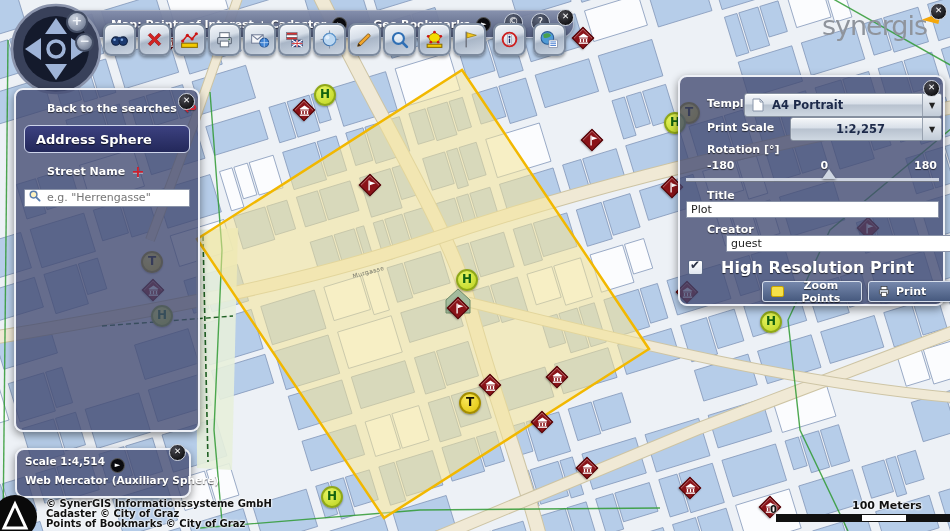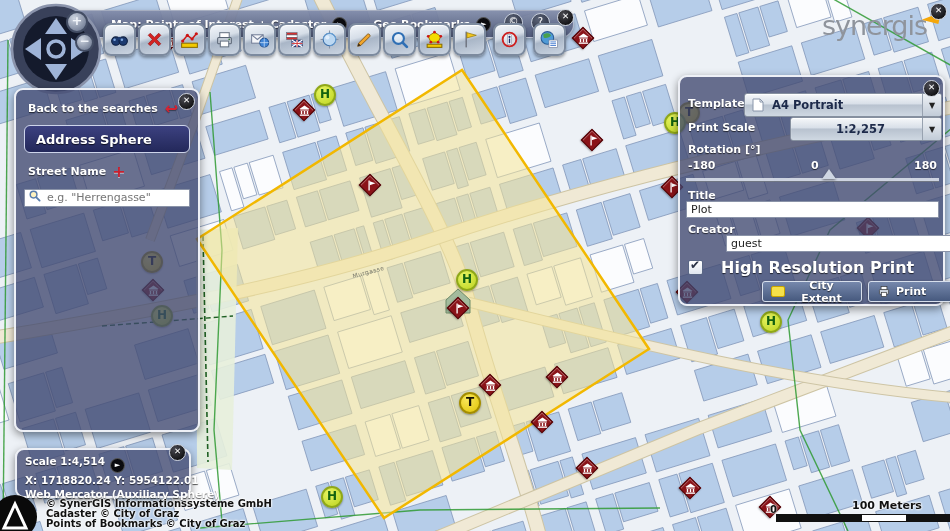--- a/index.html
+++ b/index.html
@@ -40,21 +40,21 @@
   .tool svg{width:21px;height:21px;}
   
   #compass{position:absolute;left:10px;top:3px;cursor:pointer;}
   .zoombtn{position:absolute;border-radius:50%;background:radial-gradient(circle at 35% 30%,#cdd4e0,#5e6a84);
        border:2px solid #434d64;color:#f2f5fa;text-align:center;font-weight:bold;cursor:pointer;z-index:3;}
   #zin{left:66px;top:11px;width:18px;height:18px;font-size:13px;line-height:16px;}
   #zout{left:75px;top:33px;width:15px;height:15px;font-size:12px;line-height:12px;}
   
   .panel{position:absolute;background:rgba(64,72,112,.78);border:2px solid rgba(250,252,255,.92);
        border-radius:9px;box-shadow:0 3px 8px rgba(0,0,0,.45);color:#fff;box-sizing:border-box;}
-  .lbl{font-weight:bold;font-size:11px;color:#fff;text-shadow:0 1px 1px rgba(0,0,0,.65);}
+  .lbl{font-weight:bold;font-size:11px;color:#fff;text-shadow:0 1px 1px rgba(0,0,0,.65);margin-left:19px;}
   .tfield{background:#fff;border:1px solid #8a93a8;height:17px;font:11px "DejaVu Sans",sans-serif;
        color:#222;padding:0 4px;border-radius:1px;box-sizing:border-box;}
   
   #searchpanel{left:14px;top:88px;width:186px;height:344px;}
   .backrow{display:flex;align-items:center;gap:7px;margin:12px 0 0 12px;cursor:pointer;}
   .backarrow{color:#d42333;font-size:16px;font-weight:bold;line-height:10px;text-shadow:0 1px 1px rgba(0,0,0,.4);}
   .searchhdr{margin:10px 8px 0 8px;height:26px;border-radius:6px;border:1px solid #cdd4ea;
        background:linear-gradient(180deg,#3c4180,#23285a);display:flex;align-items:center;padding-left:11px;
        font-size:13px;font-weight:bold;text-shadow:0 1px 1px rgba(0,0,0,.7);}
   .fieldrow{display:flex;align-items:center;gap:6px;margin:12px 0 0 12px;}
@@ -1470,21 +1470,20 @@
         <circle cx="6" cy="6" r="3.6" fill="#fdf2c0" stroke="#5a7fae" stroke-width="1.6"></circle>
         <path d="M9,9 L12.5,12.5" stroke="#5a7fae" stroke-width="2" stroke-linecap="round"></path>
       </svg>
       <input class="tfield" placeholder="e.g. &quot;Herrengasse&quot;" style="">
     </div>
   </div>
 
   <div class="panel" id="statuspanel">
     <div class="xbtn" style="right:3px;top:-6px;">✕</div>
     <div><span>Scale 1:4,514</span><span class="playc">►</span></div>
-    <div>X: 1718820.24 Y: 5954122.01</div>
     <div>Web Mercator (Auxiliary Sphere)</div>
   </div>
 
   <div id="copyright">
     <div>© SynerGIS Informationssysteme GmbH</div>
     <div>Cadaster © City of Graz</div>
     <div>Points of Bookmarks © City of Graz</div>
   </div>
   <div id="blacklogo">
     <svg width="46" height="46" viewBox="0 0 46 46">
@@ -1522,21 +1521,21 @@
     <span class="lbl abs" style="left:8px;top:112px;">Title</span>
     <input class="tfield abs" style="left: 6px; top: 124px; width: 253px;" value="Plot">
     <span class="lbl abs" style="left:8px;top:146px;">Creator</span>
     <input class="tfield abs" style="left: 6px; top: 158px; width: 253px; margin-left: 40px;" value="guest">
     <div class="abs" style="left:8px;top:181px;">
       <span class="cb"><i>✔</i></span>
       <span class="lbl" style="font-size:16px;margin-left:13px;">High Resolution Print</span>
     </div>
     <button class="pbtn" style="left:82px;top:204px;width:100px;">
       <span class="ico-yellowrect"></span>
-      <span>City Extent</span>
+      <span>Zoom Points</span>
     </button>
     <button class="pbtn" style="left:188px;top:204px;width:94px;">
       <span>
         <svg width="14" height="13" viewBox="0 0 20 20">
             <rect x="5.5" y="2.5" width="9" height="5" fill="#fff" stroke="#333"></rect>
             <rect x="3" y="7" width="14" height="7" rx="1" fill="#cfd6e0" stroke="#333"></rect>
             <rect x="6" y="11.5" width="8" height="6" fill="#fff" stroke="#333"></rect>
           </svg>
       </span>
       <span>Print</span>

